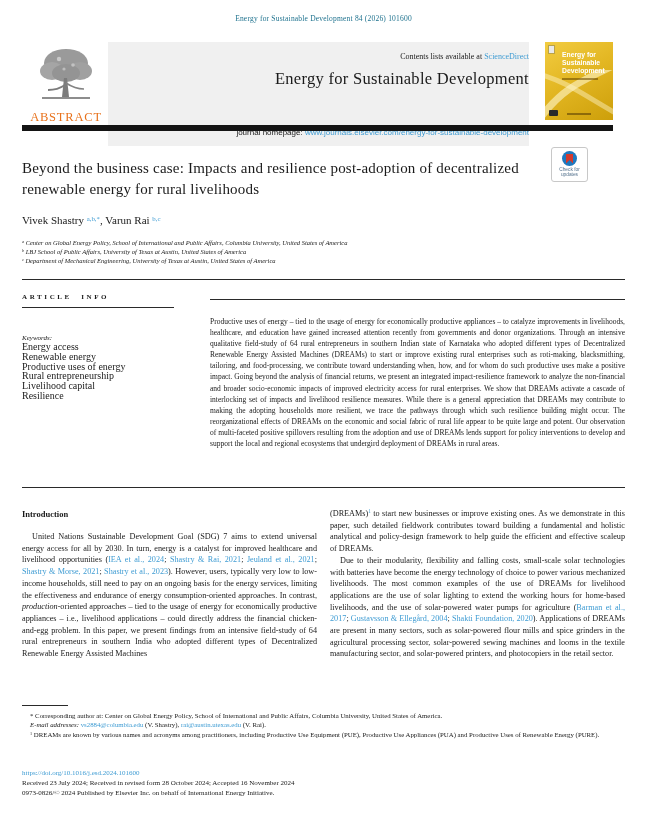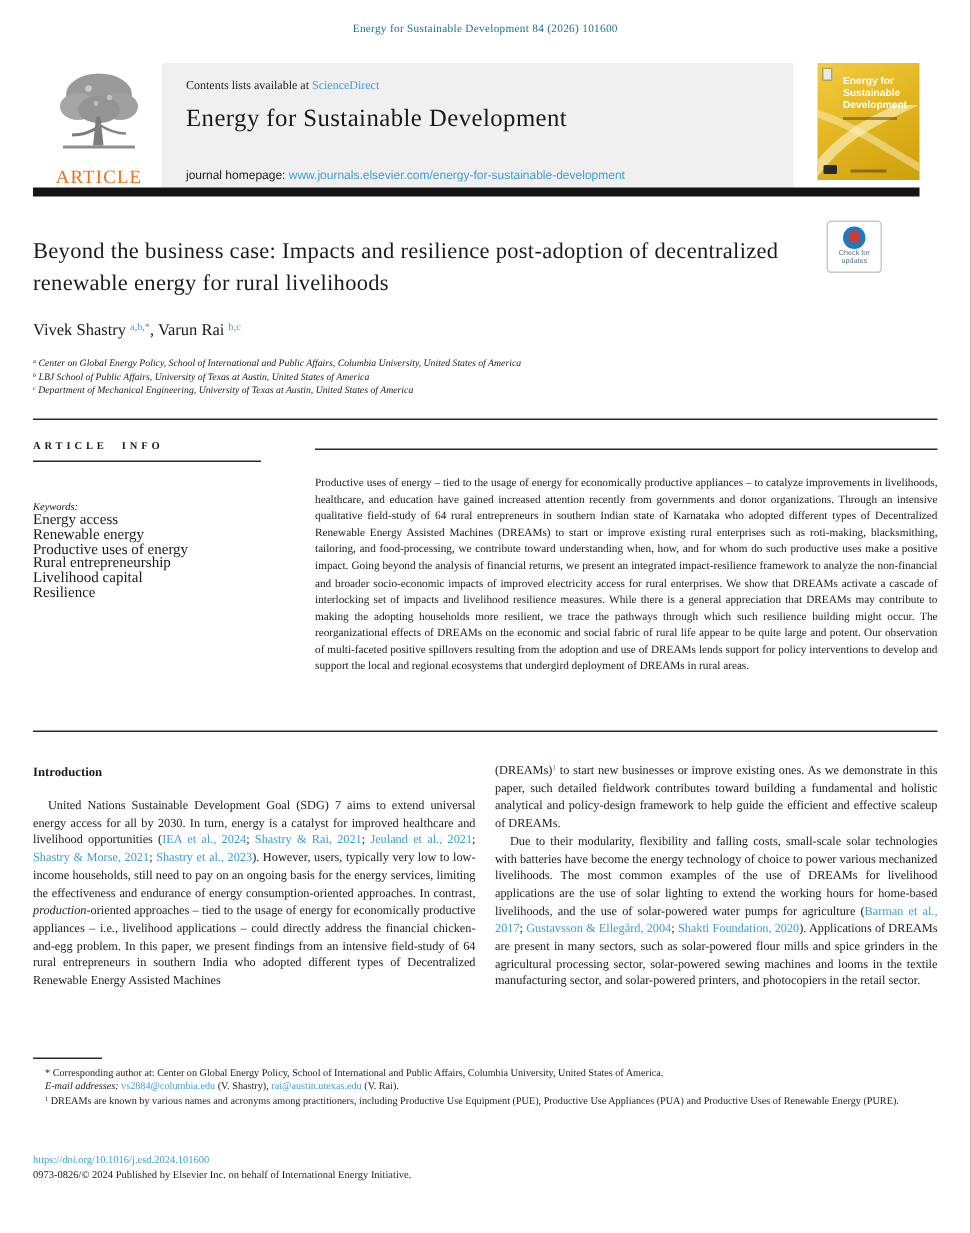--- a/index.html
+++ b/index.html
@@ -13,22 +13,22 @@
   sup { font-size:62%; line-height:0; vertical-align:baseline; position:relative; top:-0.5em; }
 
   .journal-ref { position:absolute; top:14px; left:0; width:100%; text-align:center;
     font-size:7.5px; color:#20738f; letter-spacing:0.2px; }
 
   
   .elsevier { position:absolute; left:25px; top:45px; width:82px; height:78px; text-align:center; }
   .elsevier-text { font-size:12.5px; color:#e8721c; letter-spacing:0.8px; margin-top:1px; }
 
   
-  .header-box { position:absolute; left:108px; top:42px; width:421px; height:88px;
-    background:#f0f0f0; text-align:left;padding-left:16px; }
+  .header-box { position:absolute; left:108px; top:42px; width:421px; height:104px;
+    background:#f0f0f0; text-align:right; }
   .contents-line { position:absolute; top:10px; width:100%; font-size:8px; }
   .journal-title { position:absolute; top:27px; width:100%; font-size:16.5px; letter-spacing:0.3px; }
   .homepage-line { position:absolute; bottom:9px; width:100%; font-size:8px;
     font-family:"Liberation Sans", sans-serif; }
 
   
   .cover { position:absolute; left:545px; top:42px; width:68px; height:78px;
     background:linear-gradient(150deg,#f2cc41 0%,#e3b723 45%,#cd9f0a 100%); overflow:hidden; }
   .cover-corner { position:absolute; left:3px; top:3px; width:7px; height:9px; background:#e9e9e9;
     border:0.5px solid #b9a24a; }
@@ -100,21 +100,21 @@
       <ellipse cx="45" cy="26" rx="12" ry="9" fill="#a0a0a0"></ellipse>
       <ellipse cx="31" cy="28" rx="14" ry="9" fill="#949494"></ellipse>
       <circle cx="24" cy="14" r="2.2" fill="#c9c9c9"></circle>
       <circle cx="38" cy="20" r="1.8" fill="#c2c2c2"></circle>
       <circle cx="29" cy="24" r="1.6" fill="#bdbdbd"></circle>
       <path d="M29 33 L27 52 L34 52 L32 33 Z" fill="#7c7c7c"></path>
       <path d="M30 40 C24 44 19 45 13 45" stroke="#7c7c7c" stroke-width="2" fill="none"></path>
       <path d="M31 38 C37 42 42 44 49 44" stroke="#838383" stroke-width="1.6" fill="none"></path>
       <rect x="7" y="52" width="48" height="2" fill="#8d8d8d"></rect>
     </svg>
-    <div class="elsevier-text">ARTICLE</div>
+    <div class="elsevier-text">ABSTRACT</div>
   </div>
 
   <div class="header-box">
     <div class="contents-line"><span>Contents lists available at </span><span class="lnk">ScienceDirect</span></div>
     <div class="journal-title">Energy for Sustainable Development</div>
     <div class="homepage-line"><span>journal homepage: </span><span class="lnk">www.journals.elsevier.com/energy-for-sustainable-development</span></div>
   </div>
 
   <div class="cover">
     <svg width="68" height="50" viewBox="0 0 68 50" style="position:absolute;bottom:0;left:0">
@@ -189,16 +189,17 @@
   <div class="fn-rule"></div>
 
   <div class="footnotes">
     <div class="fline"><span>* Corresponding author at: Center on Global Energy Policy, School of International and Public Affairs, Columbia University, United States of America.</span></div>
     <div class="fline"><em>E-mail addresses: </em><span class="lnk">vs2884@columbia.edu</span><span> (V. Shastry), </span><span class="lnk">rai@austin.utexas.edu</span><span> (V. Rai).</span></div>
     <div class="fline"><sup>1</sup><span> DREAMs are known by various names and acronyms among practitioners, including Productive Use Equipment (PUE), Productive Use Appliances (PUA) and Productive Uses of Renewable Energy (PURE).</span></div>
   </div>
 
   <div class="bottom">
     <div><span class="lnk">https://doi.org/10.1016/j.esd.2024.101600</span></div>
+    <div>Received 23 July 2024; Received in revised form 28 October 2024; Accepted 16 November 2024</div>
     <div>0973-0826/© 2024 Published by Elsevier Inc. on behalf of International Energy Initiative.</div>
   </div>
 
 </div>
 
 </body></html>

